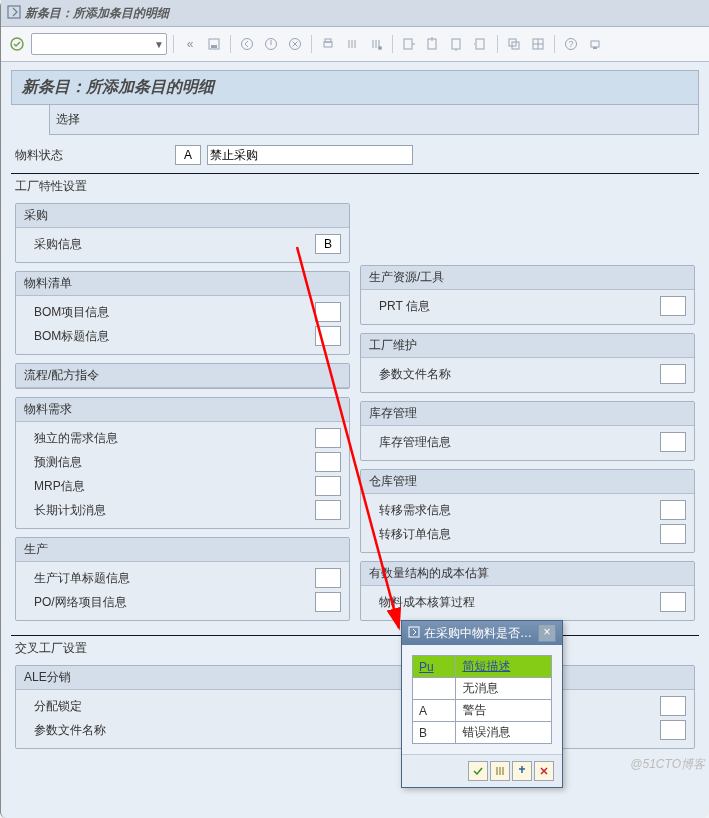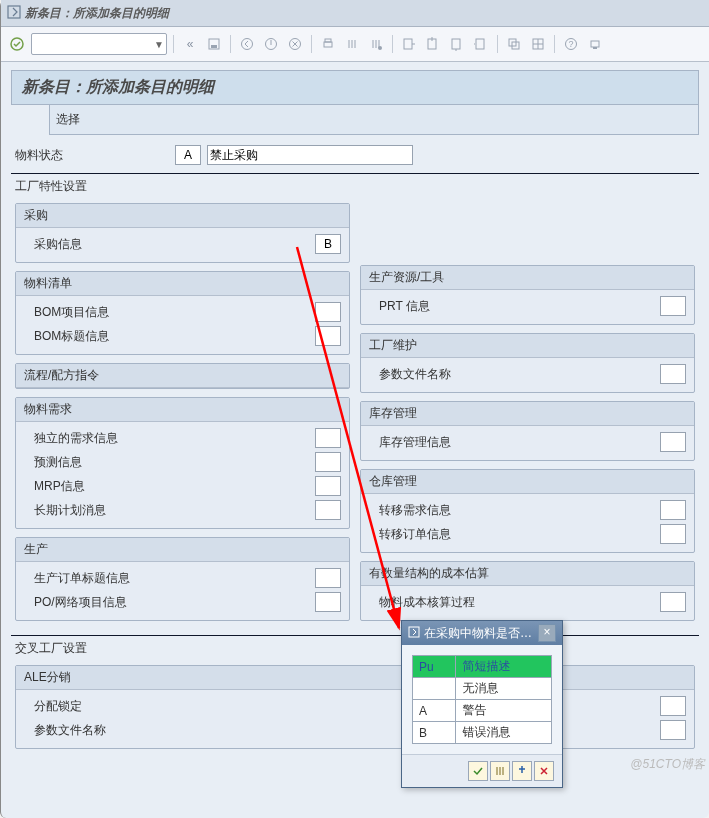--- a/index.html
+++ b/index.html
@@ -178,22 +178,23 @@
     width: 100%;
     background: #fff;
   }
   .popup table th, .popup table td {
     border: 1px solid #9aa7b8;
     padding: 2px 6px;
     text-align: left;
     font-weight: normal;
   }
   .popup table th {
-    background: #22c55e;
+    background: #84cc16;
     color: #2a4ea0;
+    text-decoration: underline;
   }
   .popup .p-buttons {
     display: flex; gap: 2px;
     justify-content: flex-end;
     padding: 6px 8px;
     background: #e6ecf4;
     border-top: 1px solid #c2ccd9;
   }
   .popup .p-btn {
     width: 18px; height: 18px;

